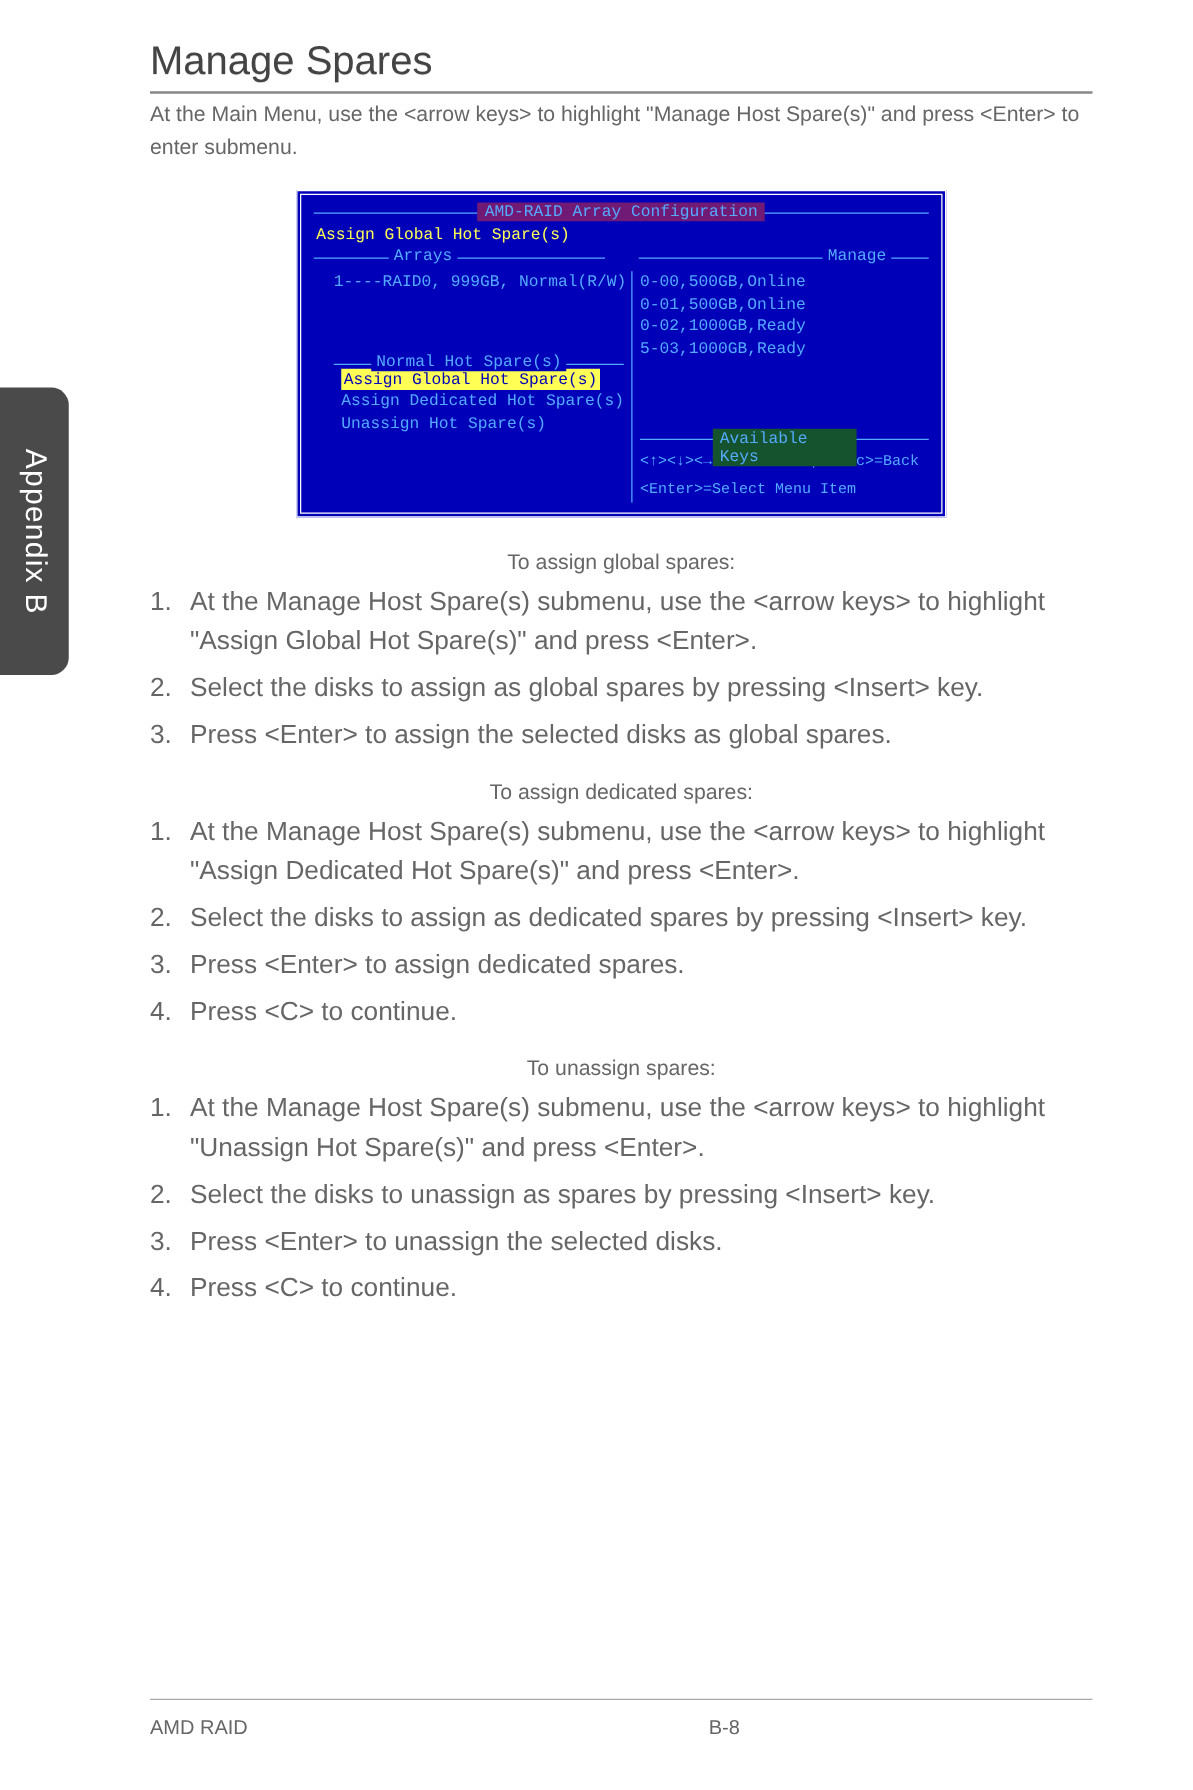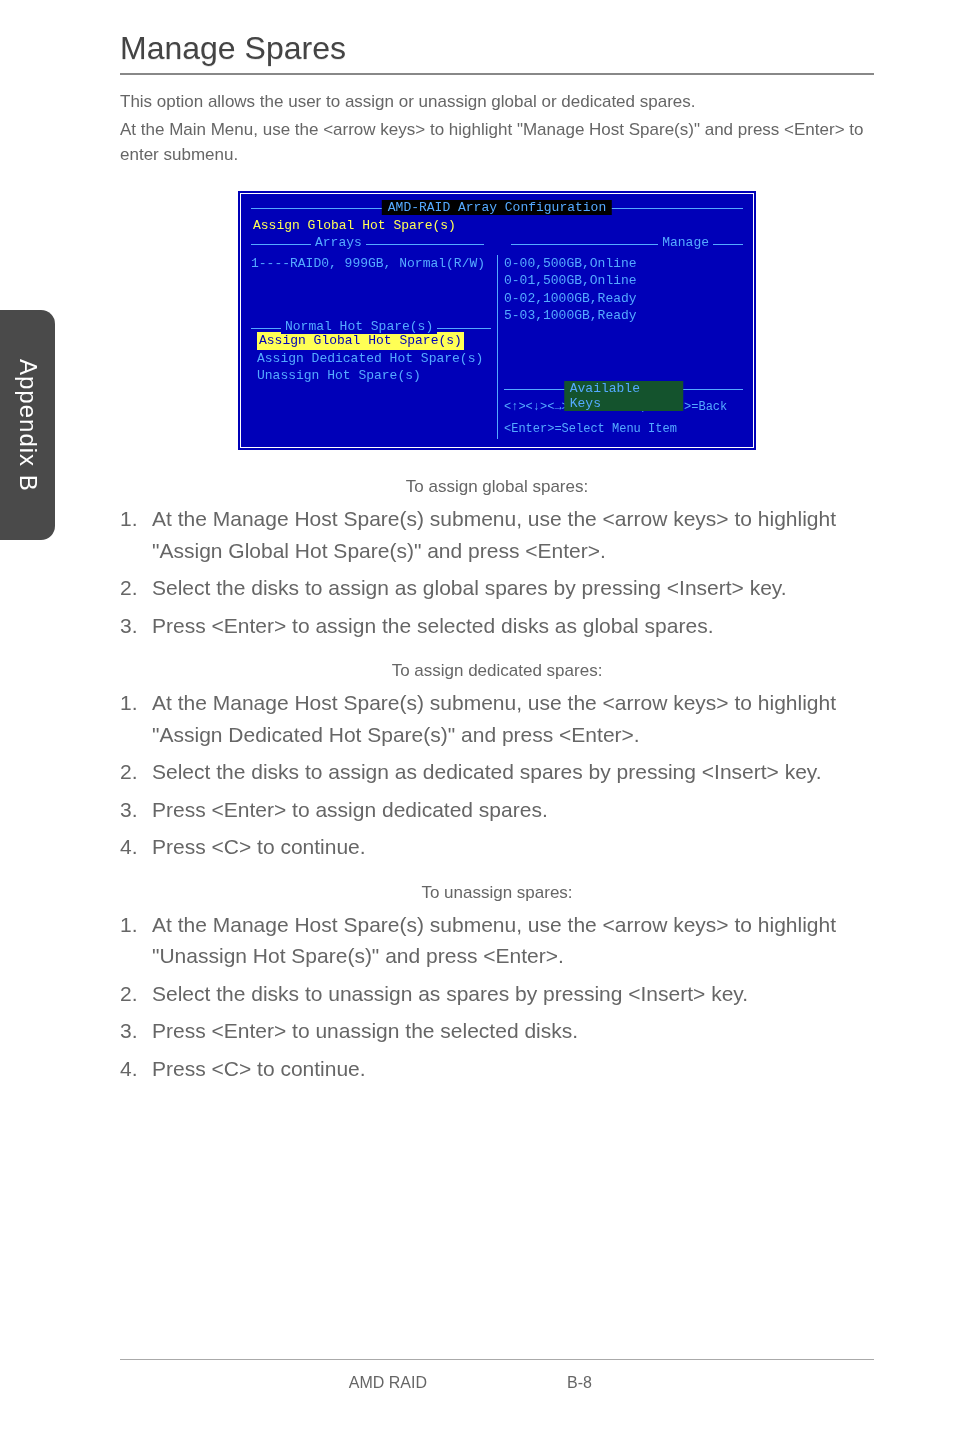--- a/index.html
+++ b/index.html
@@ -32,21 +32,21 @@
     color: #fff;
     font-size: 24px;
     letter-spacing: 1px;
   }
   h1.section-title {
     font-size: 32px;
     font-weight: normal;
     color: #444;
     border-bottom: 2px solid #888;
     padding-bottom: 6px;
-    margin-bottom: 14px;
+    margin-bottom: 4px;
     text-shadow: 0 1px 0 rgba(0,0,0,0.1);
   }
   p.body-text {
     font-size: 17px;
     line-height: 1.5;
     color: #666;
     margin-bottom: 2px;
   }
   .bios-wrap {
     display: flex;
@@ -75,21 +75,21 @@
     top: 8px;
     left: 0;
     right: 0;
     border-top: 1px solid #55aaff;
   }
   .bios-title-text {
     position: absolute;
     left: 50%;
     transform: translateX(-50%);
     top: 0;
-    background: #000000;
+    background: #701a75;
     padding: 0 6px;
     color: #55aaff;
   }
   .bios-subtitle {
     color: #ffff55;
     font-size: 13px;
     margin: 2px 0 4px 2px;
   }
   .bios-cols-header {
     display: flex;
@@ -113,20 +113,21 @@
     position: absolute;
     top: -2px;
     background: #0000b8;
     padding: 0 4px;
   }
   .bios-col-left .col-label-text { left: 60px; }
   .bios-col-right .col-label-text { right: 30px; }
   .bios-body {
     display: flex;
     min-height: 110px;
+    margin-left: 16px;
   }
   .bios-body .left-col {
     width: 50%;
     padding-right: 6px;
   }
   .bios-body .right-col {
     width: 50%;
     padding-left: 6px;
     border-left: 1px solid #55aaff;
   }
@@ -209,33 +210,32 @@
     position: absolute;
     left: 120px;
     right: 80px;
     bottom: 40px;
     border-top: 1px solid #aaa;
     padding-top: 14px;
     display: flex;
     font-size: 16px;
     color: #666;
   }
-  .footer .f-left { flex: 1; text-align: right; }
+  .footer .f-left { flex: 1; }
   .footer .f-center { flex: 1; text-align: left; padding-left: 140px; }
 </style>
 </head>
 <body>
 
 <div class="side-tab">
   <span>Appendix B</span>
 </div>
 
 <div class="page">
   <h1 class="section-title">Manage Spares</h1>
-  <p class="body-text">This option allows the user to assign or unassign global or dedicated spares.</p>
   <p class="body-text">At the Main Menu, use the &lt;arrow keys&gt; to highlight "Manage Host Spare(s)" and press &lt;Enter&gt; to enter submenu.</p>
 
   <div class="bios-wrap">
     <div class="bios">
       <div class="bios-inner">
         <div class="bios-title-row">
           <div class="bios-title-line"></div>
           <span class="bios-title-text">AMD-RAID Array Configuration</span>
         </div>
         <div class="bios-subtitle">Assign Global Hot Spare(s)</div>

